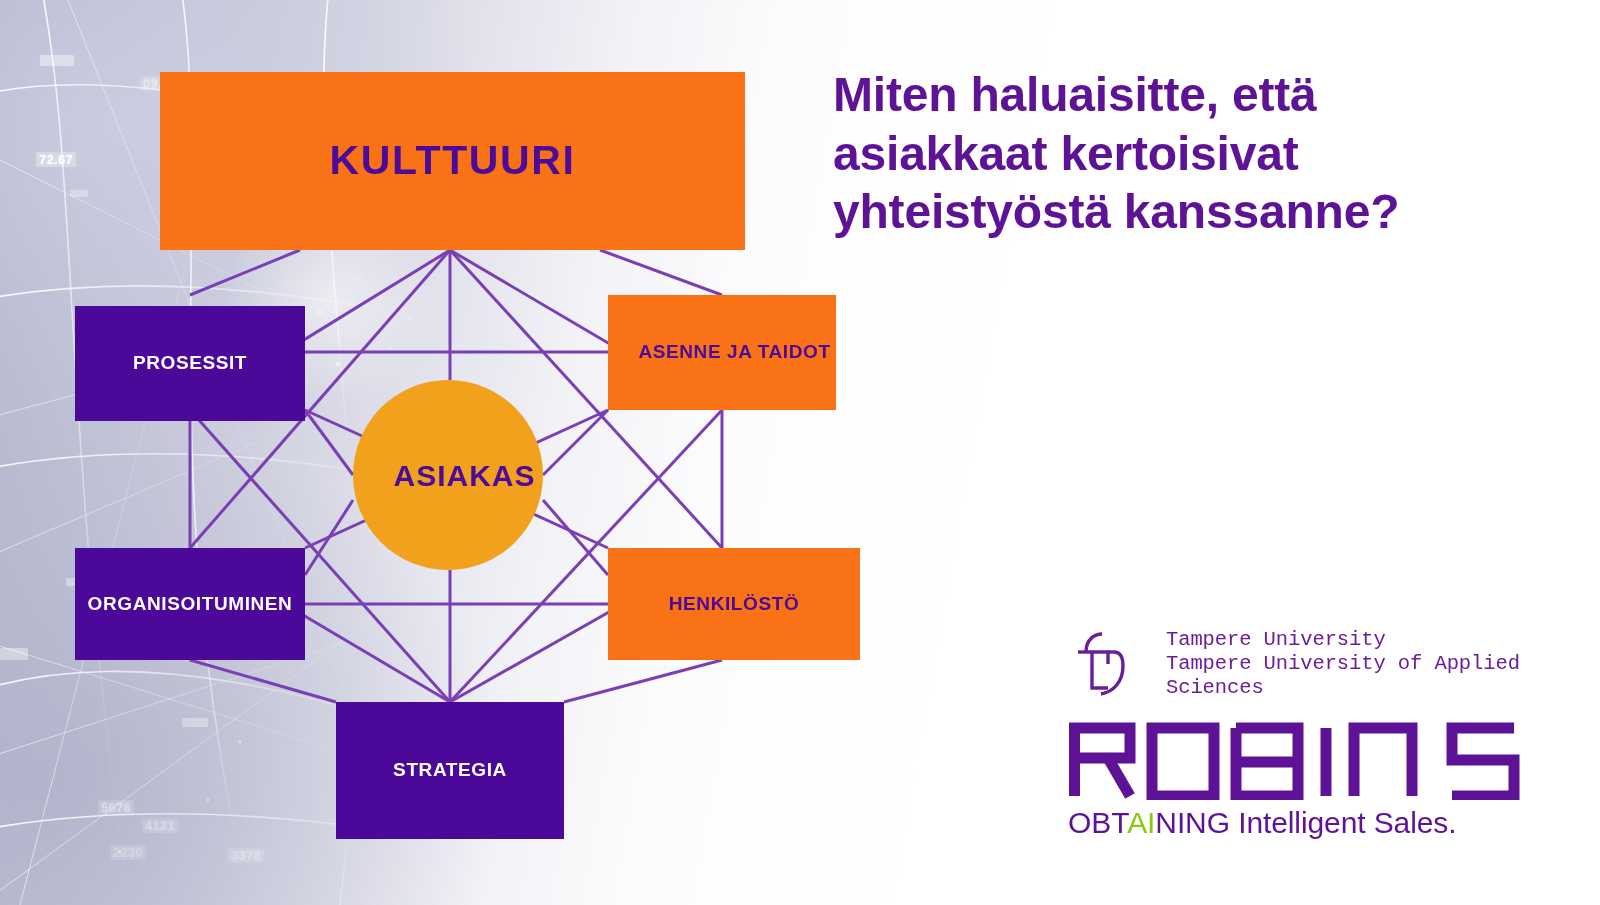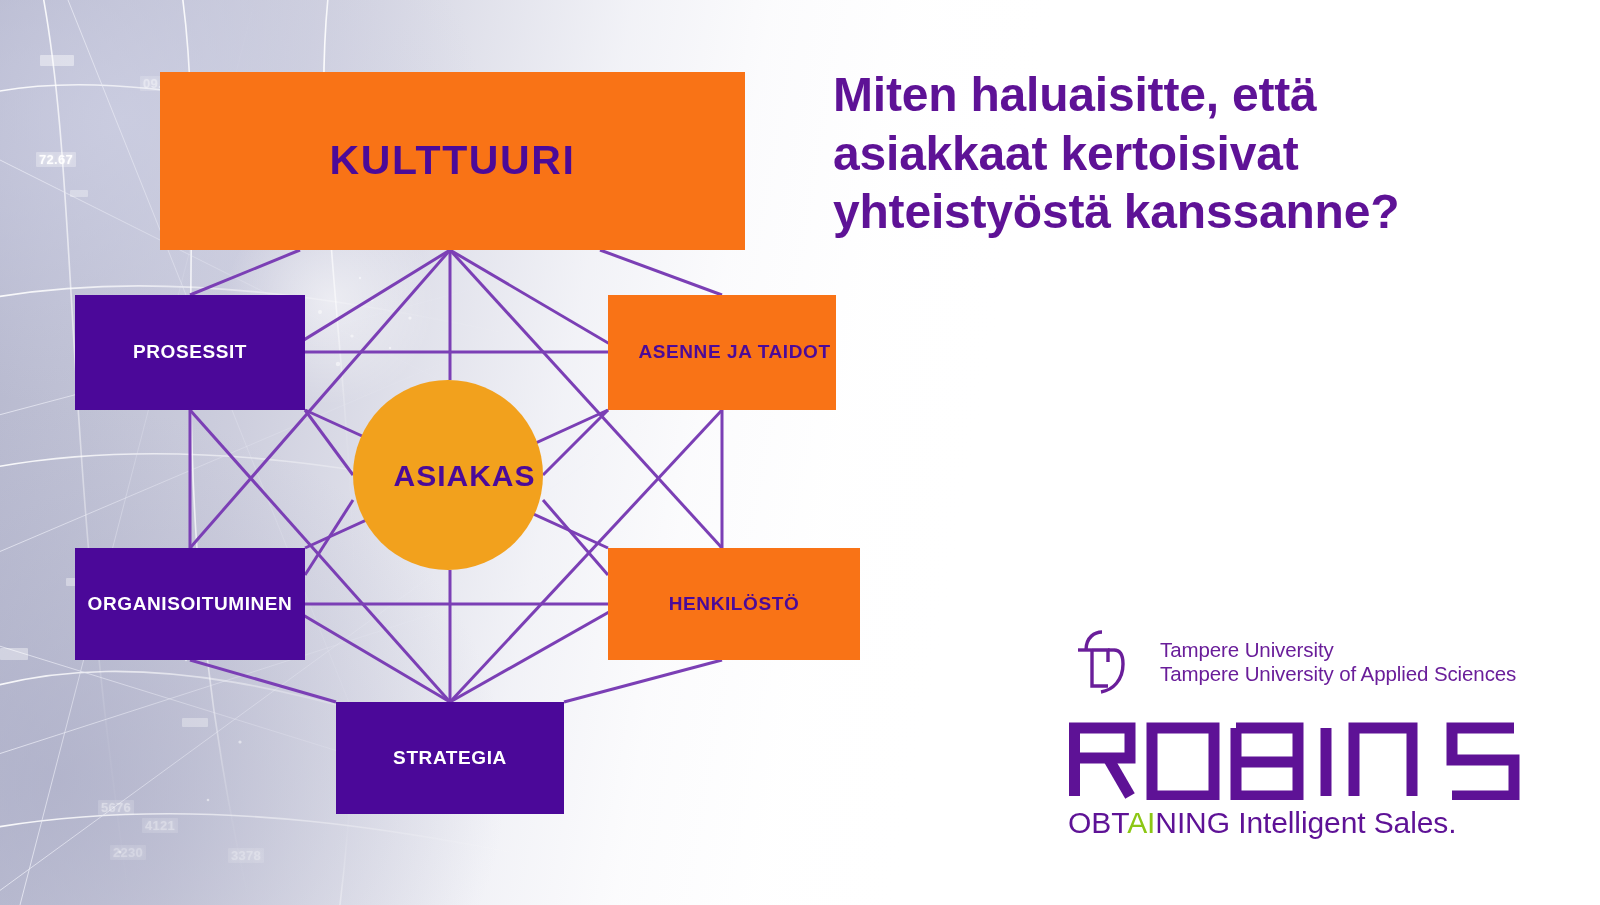--- a/index.html
+++ b/index.html
@@ -75,33 +75,33 @@
     letter-spacing: .6px;
   }
   .node-green { background: #f97316; color: #4B0A99; }
   .node-purple { background: #4B0899; color: #ffffff; }
 
   .node-label { font-weight: 700; line-height: 1.1; }
 
   #node-kulttuuri { left:160px; top:72px; width:585px; height:178px; }
   #node-kulttuuri .node-label { font-size: 41px; letter-spacing: 1.6px; }
 
-  #node-prosessit { left:75px; top:295px; width:230px; height:115px; }
+  #node-prosessit { left:75px; top:306px; width:230px; height:115px; }
   #node-prosessit .node-label { font-size: 19px; }
 
   #node-asenne { left:608px; top:295px; width:228px; height:115px;padding-left:25px; }
   #node-asenne .node-label { font-size: 19px; }
 
   #node-organisoituminen { left:75px; top:548px; width:230px; height:112px; }
   #node-organisoituminen .node-label { font-size: 19px; }
 
   #node-henkilosto { left:608px; top:548px; width:252px; height:112px; }
   #node-henkilosto .node-label { font-size: 19px; }
 
-  #node-strategia { left:336px; top:702px; width:228px; height:112px; }
+  #node-strategia { left:336px; top:702px; width:228px; height:137px; }
   #node-strategia .node-label { font-size: 19px; }
 
   #node-asiakas {
     left:353px; top:380px; width:190px; height:190px;
     border-radius: 50%;
     background: #F2A11D;
     color: #4B0A99;
   }
   #node-asiakas .node-label { font-size: 30px; letter-spacing: 1px; margin-left: 33px; }
 
@@ -116,21 +116,22 @@
     line-height: 1.22;
     letter-spacing: -0.2px;
   }
 
   
   .tuni-logo {
     position: absolute;
     left: 1068px; top: 628px;
     display: flex;
     align-items: center;
-    gap: 22px;
+    gap: 28px;
+    font-family: Liberation Mono, monospace;
   }
   .tuni-mark { width: 70px; height: 68px; flex: 0 0 auto; }
   .tuni-text { color: #6A1E9A; font-size: 20.5px; line-height: 1.18; font-weight: 400; letter-spacing: -0.1px; }
 
   .robins-wrap { position: absolute; left: 1068px; top: 722px; }
   .robins-mark { display: block; width: 452px; height: 78px; }
   .robins-tagline {
     margin-top: 6px;
     font-size: 30px;
     font-weight: 400;

